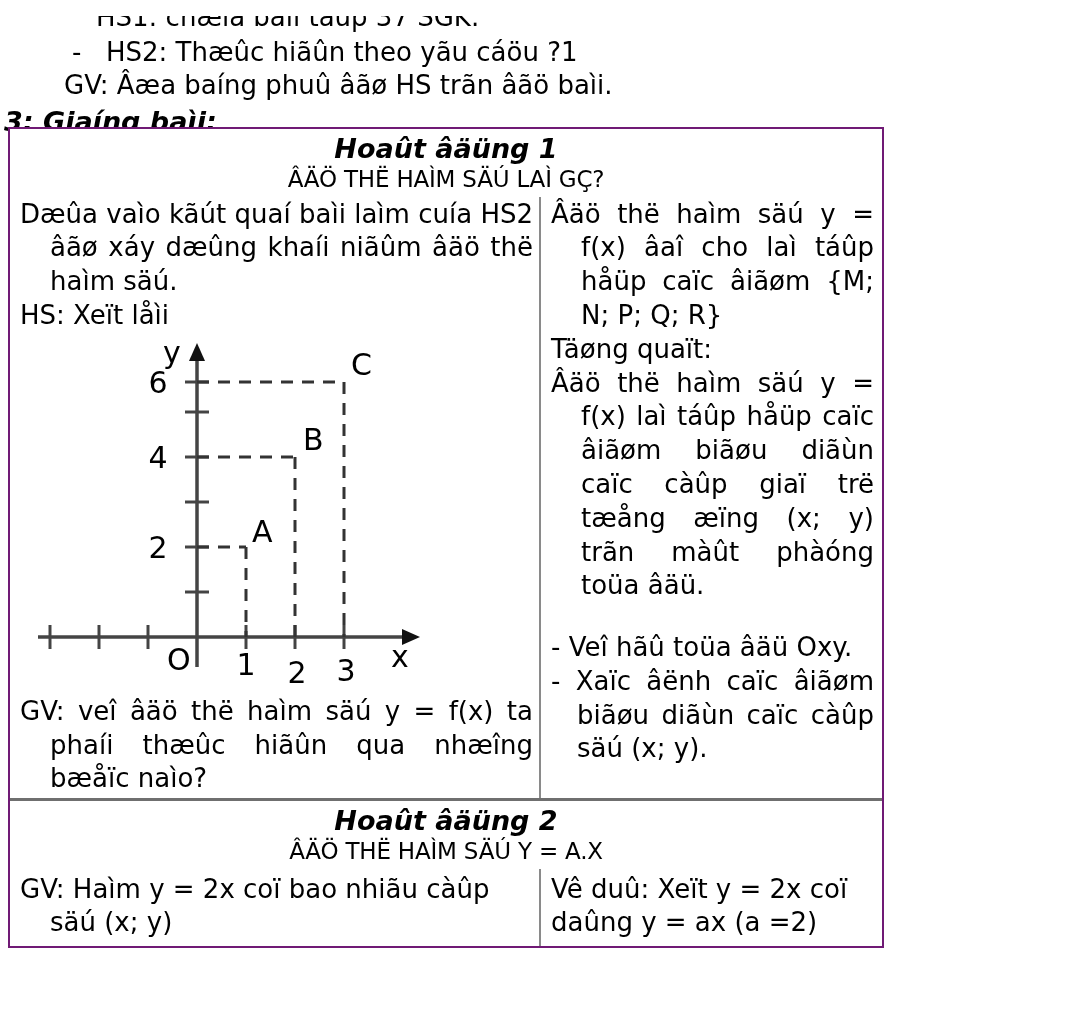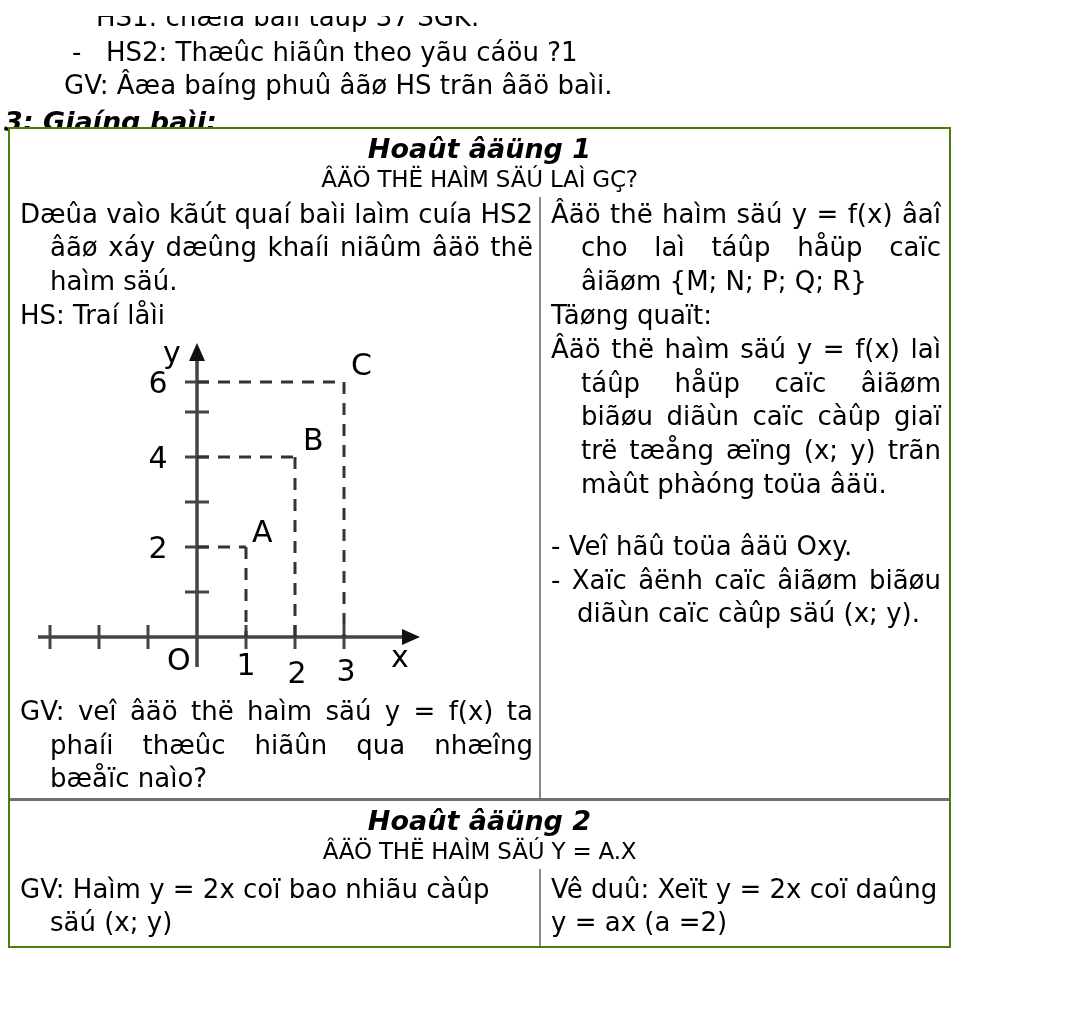--- a/index.html
+++ b/index.html
@@ -56,22 +56,22 @@
     line-height: 1.25;
     padding-left: 4px;
     margin-top: 2px;
   }
 
   
   .tbl {
     position: absolute;
     left: 8px;
     top: 127px;
-    width: 943px;
-    border: 2px solid #4d7c0f;
+    width: 876px;
+    border: 2px solid #701a75;
     box-sizing: border-box;
     background: #fff;
   }
   .act-block {
     position: relative;
   }
   .act-block + .act-block {
     border-top: 3px solid #6f6f6f;
   }
   .act-title {
@@ -153,21 +153,21 @@
 
 <div class="tbl">
 
   <div class="act-block act1">
     <div class="act-title">Hoaût âäüng 1</div>
     <div class="act-sub">ÂÄÖ THË HAÌM SÄÚ LAÌ GÇ?</div>
 
     <div class="cols">
       <div class="col-left">
         <p class="para hang">Dæûa vaìo kãút quaí baìi laìm cuía HS2 âãø xáy dæûng khaíi niãûm âäö thë haìm säú.</p>
-        <p class="para nojust">HS: Traí låìi</p>
+        <p class="para nojust">HS: Xeït låìi</p>
 
         <div class="graph-wrap">
           <svg class="graph-svg" width="515" height="350" viewBox="0 0 515 350">
 
             <line x1="18" y1="300" x2="382" y2="300" stroke="#444444" stroke-width="3.5"></line>
             <polygon points="382,292 400,300 382,308" fill="#111111"></polygon>
 
             <line x1="177" y1="330" x2="177" y2="22" stroke="#444444" stroke-width="3.5"></line>
             <polygon points="169,24 177,6 185,24" fill="#111111"></polygon>
 

